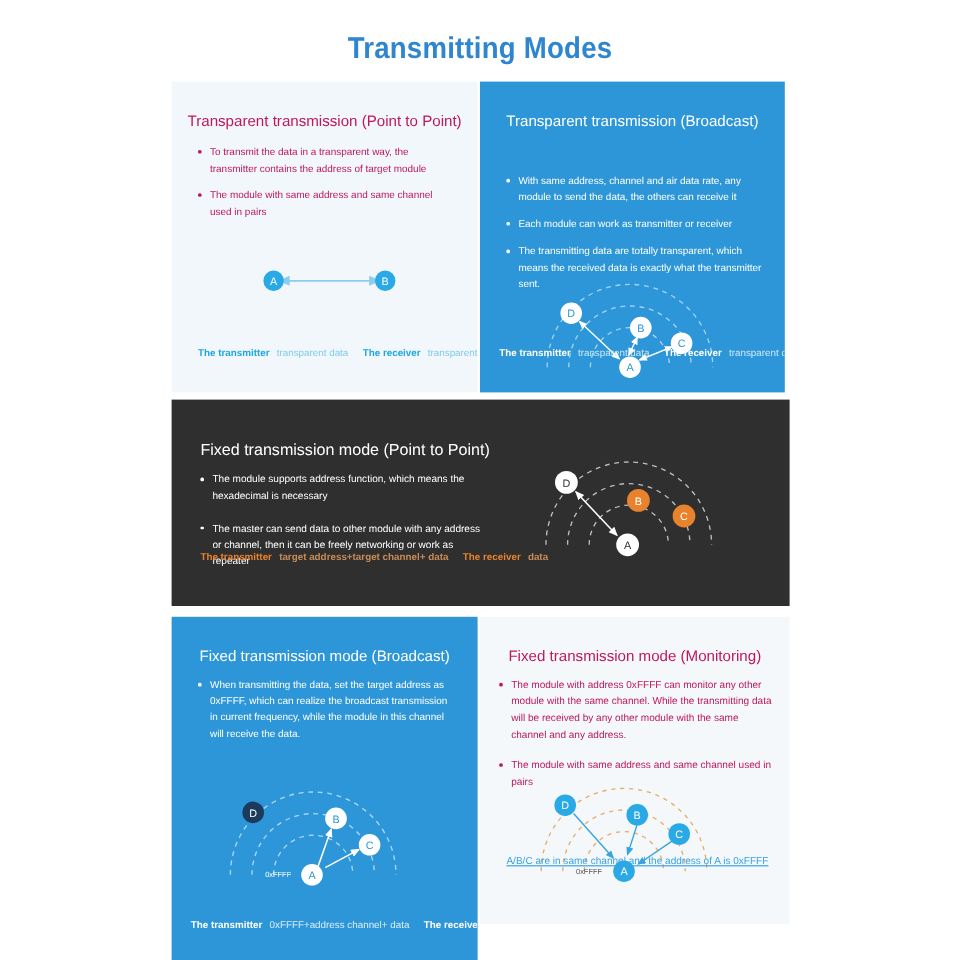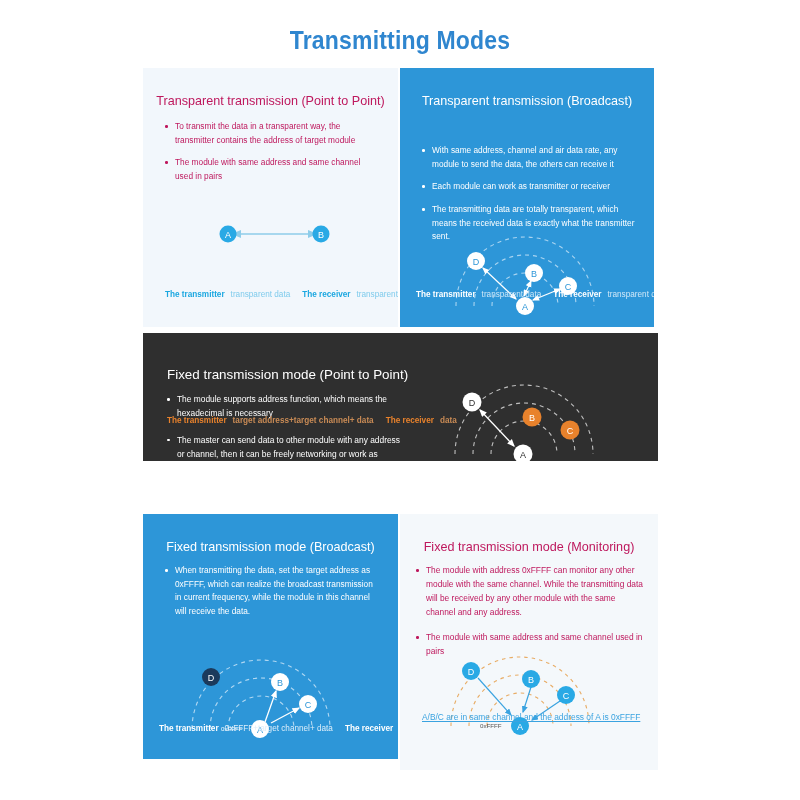--- a/index.html
+++ b/index.html
@@ -15,22 +15,22 @@
     position:absolute;left:0;top:26px;width:800px;text-align:center;
     font-size:25px;font-weight:bold;color:#2f86cf;letter-spacing:.2px;
     font-family:"Liberation Sans Narrow","Liberation Sans",sans-serif;
     transform:scaleX(.92);
   }
 
   
   .panel{position:absolute;box-sizing:border-box;overflow:hidden;}
   .p1{left:143px;top:68px;width:255px;height:259px;background:#f2f7fc;}
   .p2{left:400px;top:68px;width:254px;height:259px;background:#2d96d8;}
-  .p3{left:143px;top:333px;width:515px;height:128px;background:#2f2f2f;}
-  .p4{left:143px;top:514px;width:255px;height:245px;background:#2d96d8;}
+  .p3{left:143px;top:333px;width:515px;height:172px;background:#2f2f2f;}
+  .p4{left:143px;top:514px;width:255px;height:287px;background:#2d96d8;}
   .p5{left:400px;top:514px;width:258px;height:256px;background:#f4f8fb;}
 
   .ptitle{
     position:absolute;left:0;width:100%;text-align:center;
     font-size:12.6px;font-weight:400;
   }
   .p1 .ptitle,.p4 .ptitle,.p5 .ptitle,.p2 .ptitle{top:26px;}
   .p3 .ptitle{top:34px;text-align:left;left:24px;width:auto;font-size:13.4px;}
 
   .dark-txt{color:#be185d;}
@@ -236,21 +236,21 @@
         <text class="nlabel" x="137" y="63.5" fill="#2d96d8">B</text>
         <circle cx="165" cy="85" r="9" fill="#ffffff"></circle>
         <text class="nlabel" x="165" y="85.5" fill="#2d96d8">C</text>
         <circle cx="117" cy="110" r="9" fill="#ffffff"></circle>
         <text class="nlabel" x="117" y="110.5" fill="#2d96d8">A</text>
         <text class="addr" x="78" y="112" fill="#ffffff">0xFFFF</text>
       </svg>
     </div>
 
     <div class="legend">
-      <span class="b">The transmitter</span><span class="sp"></span><span class="n">0xFFFF+target channel+ data</span><span class="gap"></span><span class="b">The receiver</span><span class="sp"></span>
+      <span class="b">The transmitter</span><span class="sp"></span><span class="n">0xFFFF+address channel+ data</span><span class="gap"></span><span class="b">The receiver</span><span class="sp"></span>
     </div>
   </div>
 
   <div class="panel p5">
     <div class="ptitle dark-txt">Fixed transmission mode (Monitoring)</div>
     <div class="bullets dark-txt">
       <div class="bullet">The module with address 0xFFFF can monitor any other module with the same channel. While the transmitting data will be received by any other module with the same channel and any address.</div>
       <div class="bullet">The module with same address and same channel used in pairs</div>
     </div>
 

